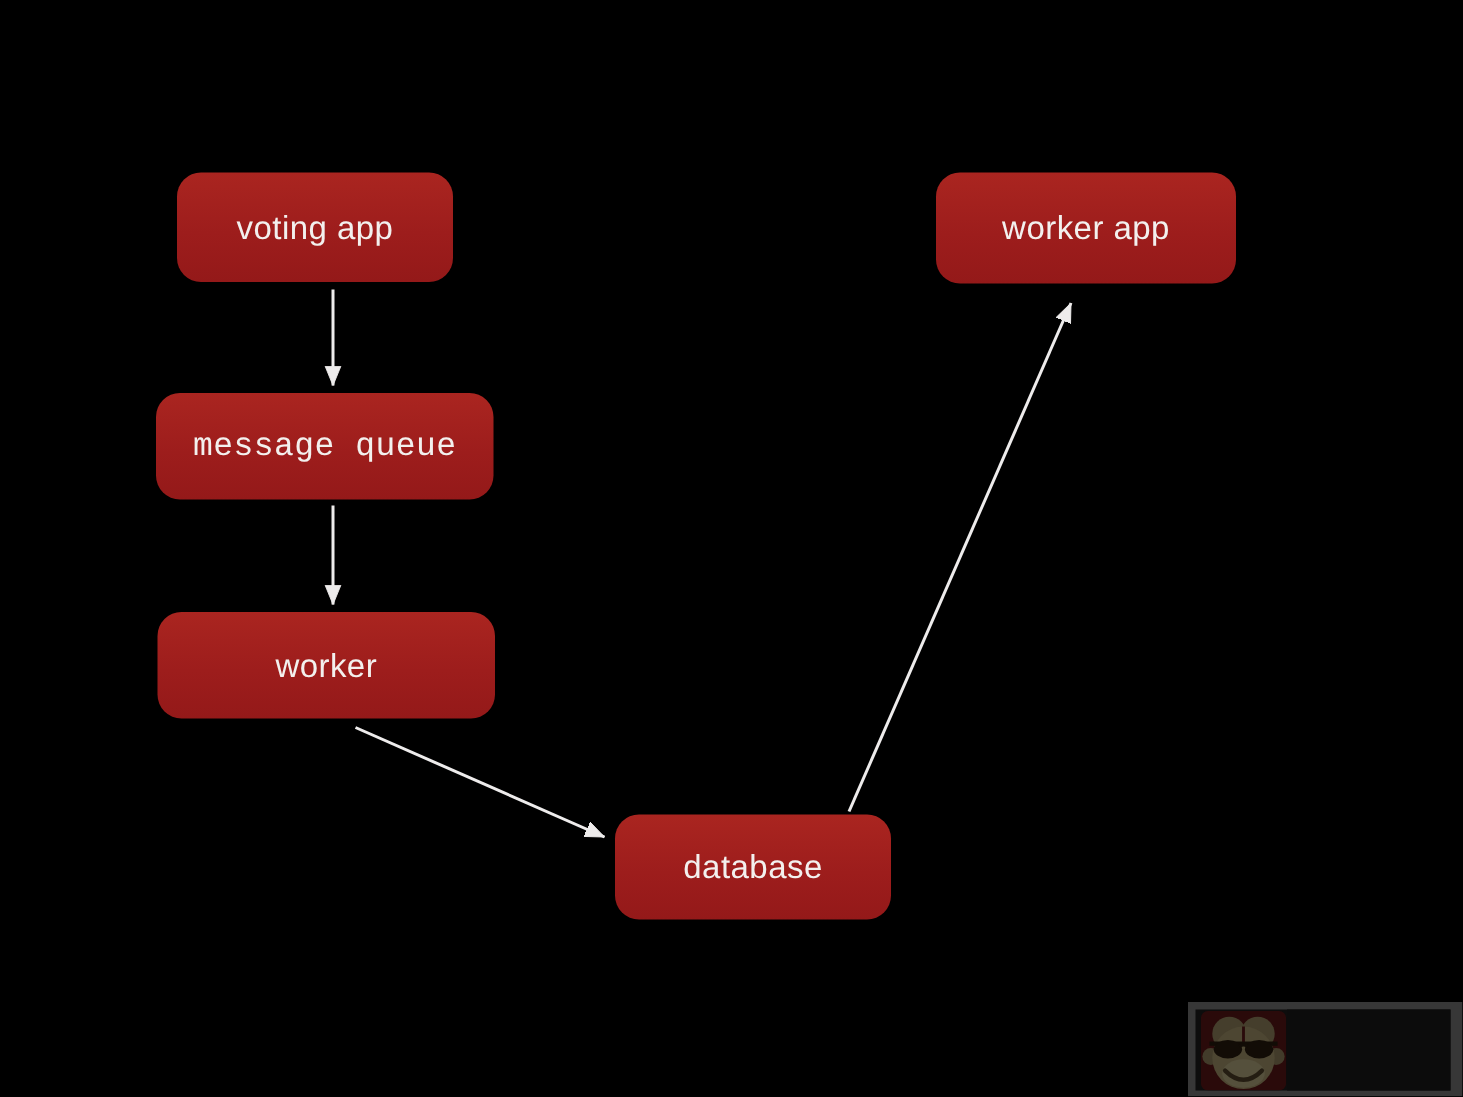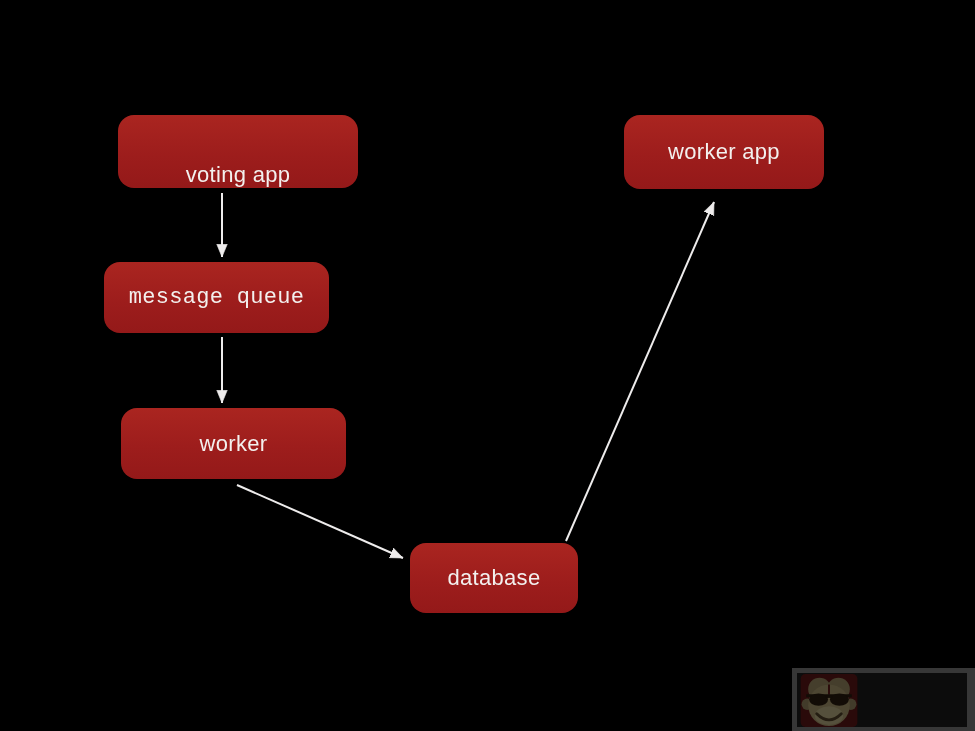--- a/index.html
+++ b/index.html
@@ -26,24 +26,24 @@
     background: linear-gradient(180deg, #aa2520 0%, #9d1d1c 55%, #941919 100%);
     border-radius: 16px;
     display: flex;
     align-items: center;
     justify-content: center;
     color: #f3f0ee;
     font-size: 22px;
     letter-spacing: 0.3px;
     box-sizing: border-box;
   }
-  #node-voting-app    { left: 118px; top: 115px; width: 240px; height: 73px; align-items: flex-end; }
+  #node-voting-app    { left: 118px; top: 115px; width: 184px; height: 73px; }
   #node-message-queue { left: 104px; top: 262px; width: 225px; height: 71px; font-family: Liberation Mono, monospace; }
-  #node-worker        { left: 105px; top: 408px; width: 225px; height: 71px; margin-left: 16px; }
-  #node-database      { left: 410px; top: 543px; width: 168px; height: 70px; }
+  #node-worker        { left: 105px; top: 408px; width: 225px; height: 71px; }
+  #node-database      { left: 410px; top: 543px; width: 184px; height: 70px; }
   #node-results-app   { left: 624px; top: 115px; width: 200px; height: 74px; }
 
   #badge {
     position: absolute;
     left: 792px;
     top: 668px;
     width: 185px;
     height: 63px;
     box-sizing: border-box;
     background: #0d0d0d;

